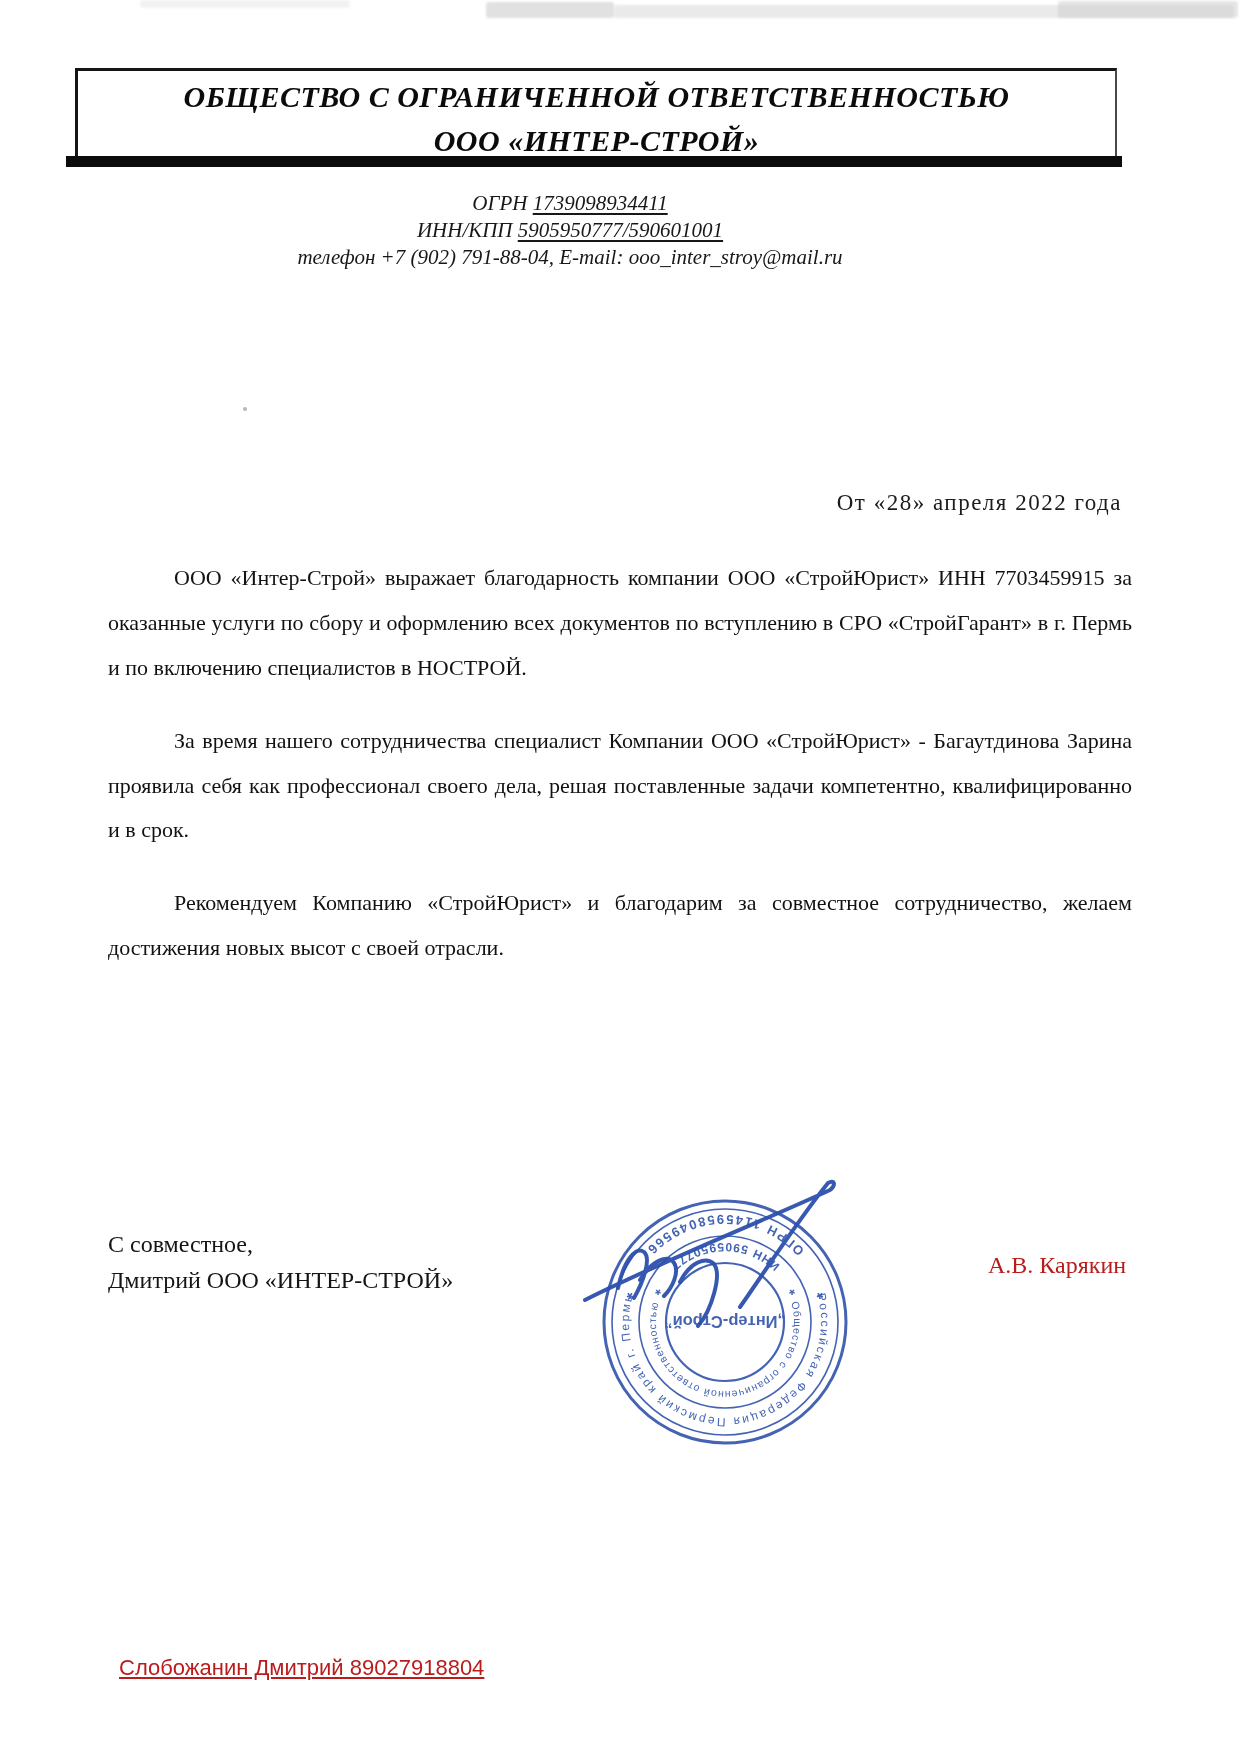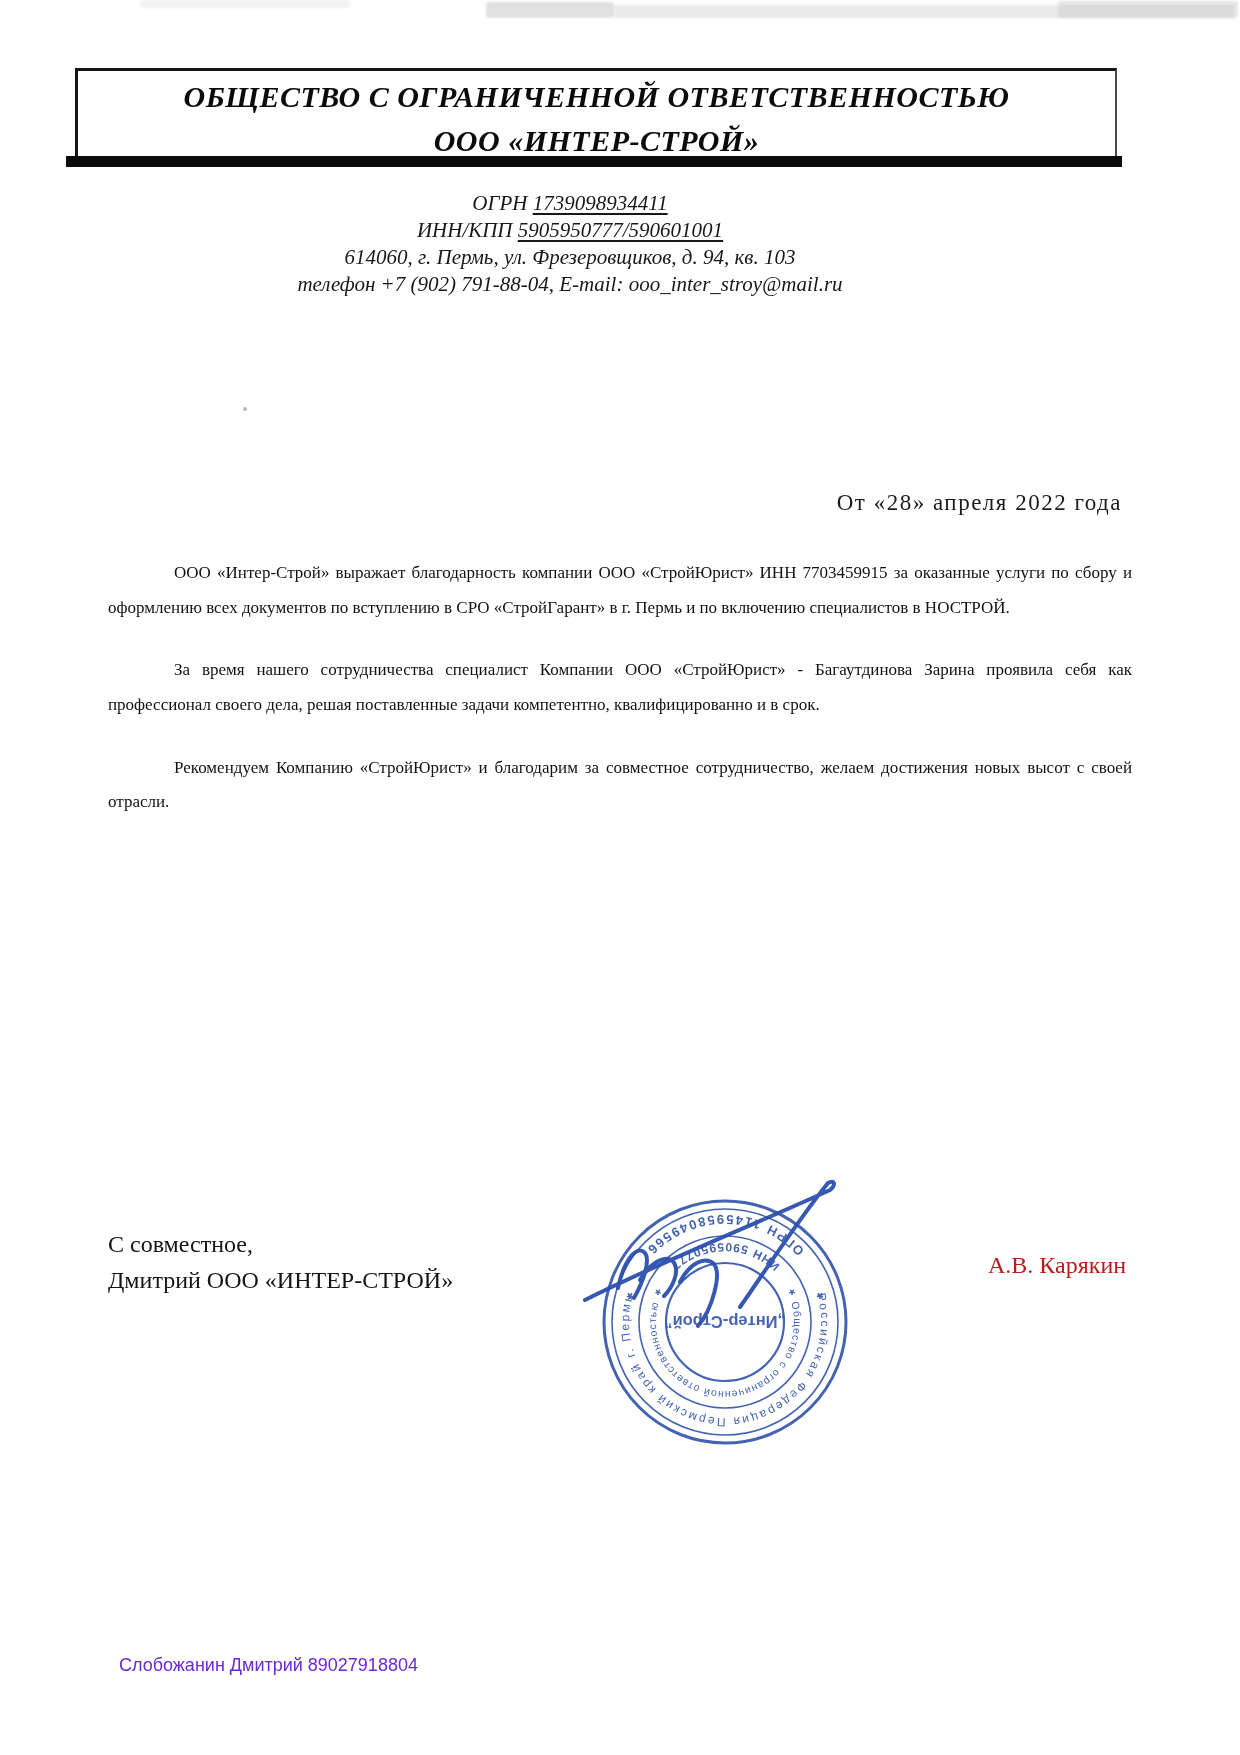--- a/index.html
+++ b/index.html
@@ -23,33 +23,33 @@
   .lh-line1{margin-top:9px;font-size:30px;font-weight:bold;font-style:italic;letter-spacing:.5px;color:#0b0b0b;white-space:nowrap;}
   .lh-line2{margin-top:10px;font-size:30px;font-weight:bold;font-style:italic;letter-spacing:.5px;color:#0b0b0b;white-space:nowrap;}
   .lh-bar{position:absolute;left:66px;top:156px;width:1056px;height:11px;background:#0c0c0c;}
   .contact{position:absolute;left:0;top:190px;width:1140px;text-align:center;font-style:italic;font-size:21px;line-height:27px;color:#181818;}
   .contact .u{text-decoration:underline;text-underline-offset:3px;}
   
   .date{position:absolute;left:700px;top:490px;width:422px;text-align:right;font-size:23px;letter-spacing:1.5px;color:#1c1c1c;white-space:nowrap;}
   
   .body{position:absolute;left:108px;top:556px;width:1024px;}
   .body p{
-    margin:0 0 28px 0;font-size:17px;line-height:2.04;text-align:justify;text-indent:66px;color:#121212;
+    margin:0 0 28px 0;font-size:22px;line-height:2.04;text-align:justify;text-indent:66px;color:#121212;
   }
   
   .sig-left{position:absolute;left:108px;top:1226px;font-size:24px;line-height:36px;color:#151515;}
   .sig-name{position:absolute;left:988px;top:1252px;width:180px;font-size:24px;color:#b91c1c;white-space:nowrap;}
   
   .stamp{position:absolute;left:600px;top:1197px;width:250px;height:250px;transform:rotate(180deg);opacity:.92;}
   .stamp svg{display:block;}
   .stamp text{font-family:"Liberation Sans","DejaVu Sans",sans-serif;}
   
   .ink{position:absolute;left:540px;top:1160px;width:320px;height:170px;}
   
-  .footer{position:absolute;left:119px;top:1655px;font-family:"Liberation Sans","DejaVu Sans",sans-serif;font-size:18px;color:#6d28d9;}
+  .footer{position:absolute;left:119px;top:1655px;font-family:"Liberation Sans","DejaVu Sans",sans-serif;font-size:22px;color:#b91c1c;text-decoration:underline;}
 </style>
 </head>
 <body>
 
 <div class="page">
 
   <div class="smudge sm1"></div>
   <div class="smudge sm2"></div>
   <div class="smudge sm3"></div>
   <div class="smudge sm4"></div>
@@ -57,21 +57,20 @@
 
   <header>
     <div class="lh-box">
       <div class="lh-line1">ОБЩЕСТВО С ОГРАНИЧЕННОЙ ОТВЕТСТВЕННОСТЬЮ</div>
       <div class="lh-line2">ООО «ИНТЕР-СТРОЙ»</div>
     </div>
     <div class="lh-bar"></div>
     <div class="contact">
       <div><span>ОГРН </span><span class="u">1739098934411</span></div>
       <div><span>ИНН/КПП </span><span class="u">5905950777/590601001</span></div>
-      <div>614060, г. Пермь,  ул. Фрезеровщиков, д. 94, кв. 103</div>
       <div>телефон +7 (902) 791-88-04, E-mail: ooo_inter_stroy@mail.ru</div>
     </div>
   </header>
 
   <div class="date">От «28» апреля 2022 года</div>
 
   <main class="body">
     <p>ООО «Интер-Строй» выражает благодарность компании ООО «СтройЮрист» ИНН 7703459915 за оказанные услуги по сбору и оформлению всех документов по вступлению в СРО «СтройГарант» в г. Пермь и по включению специалистов в НОСТРОЙ.</p>
     <p>За время нашего сотрудничества специалист Компании ООО «СтройЮрист» - Багаутдинова Зарина проявила себя как профессионал своего дела, решая поставленные задачи компетентно, квалифицированно и в срок.</p>
     <p>Рекомендуем Компанию «СтройЮрист» и благодарим за совместное сотрудничество, желаем достижения новых высот с своей отрасли.</p>

